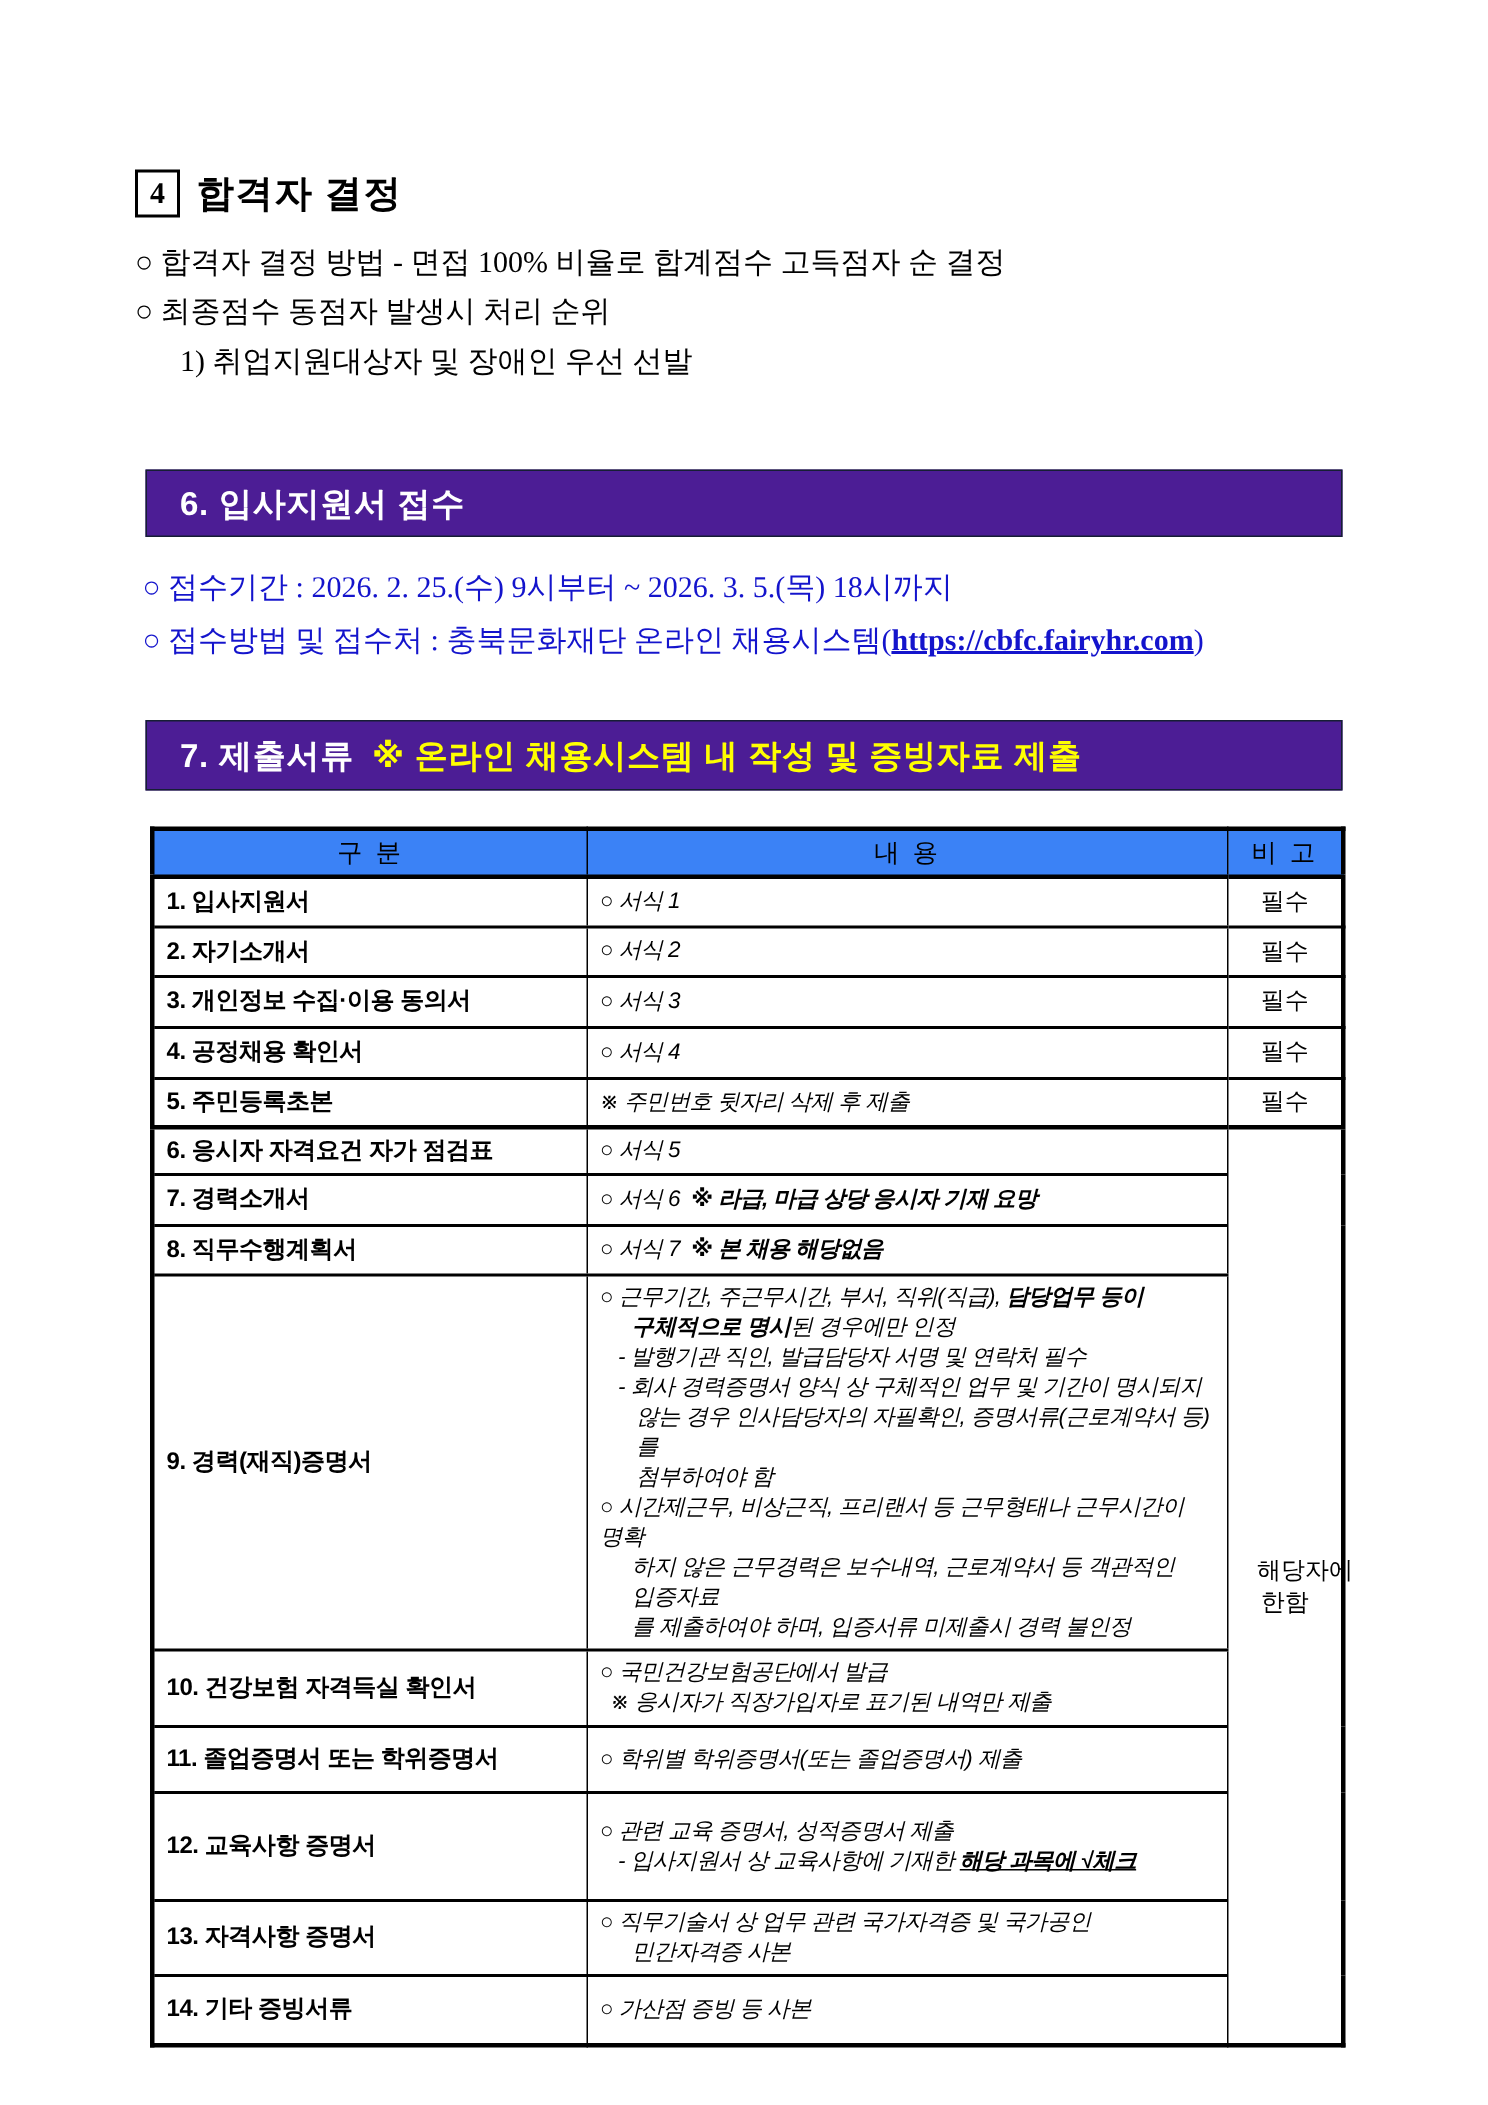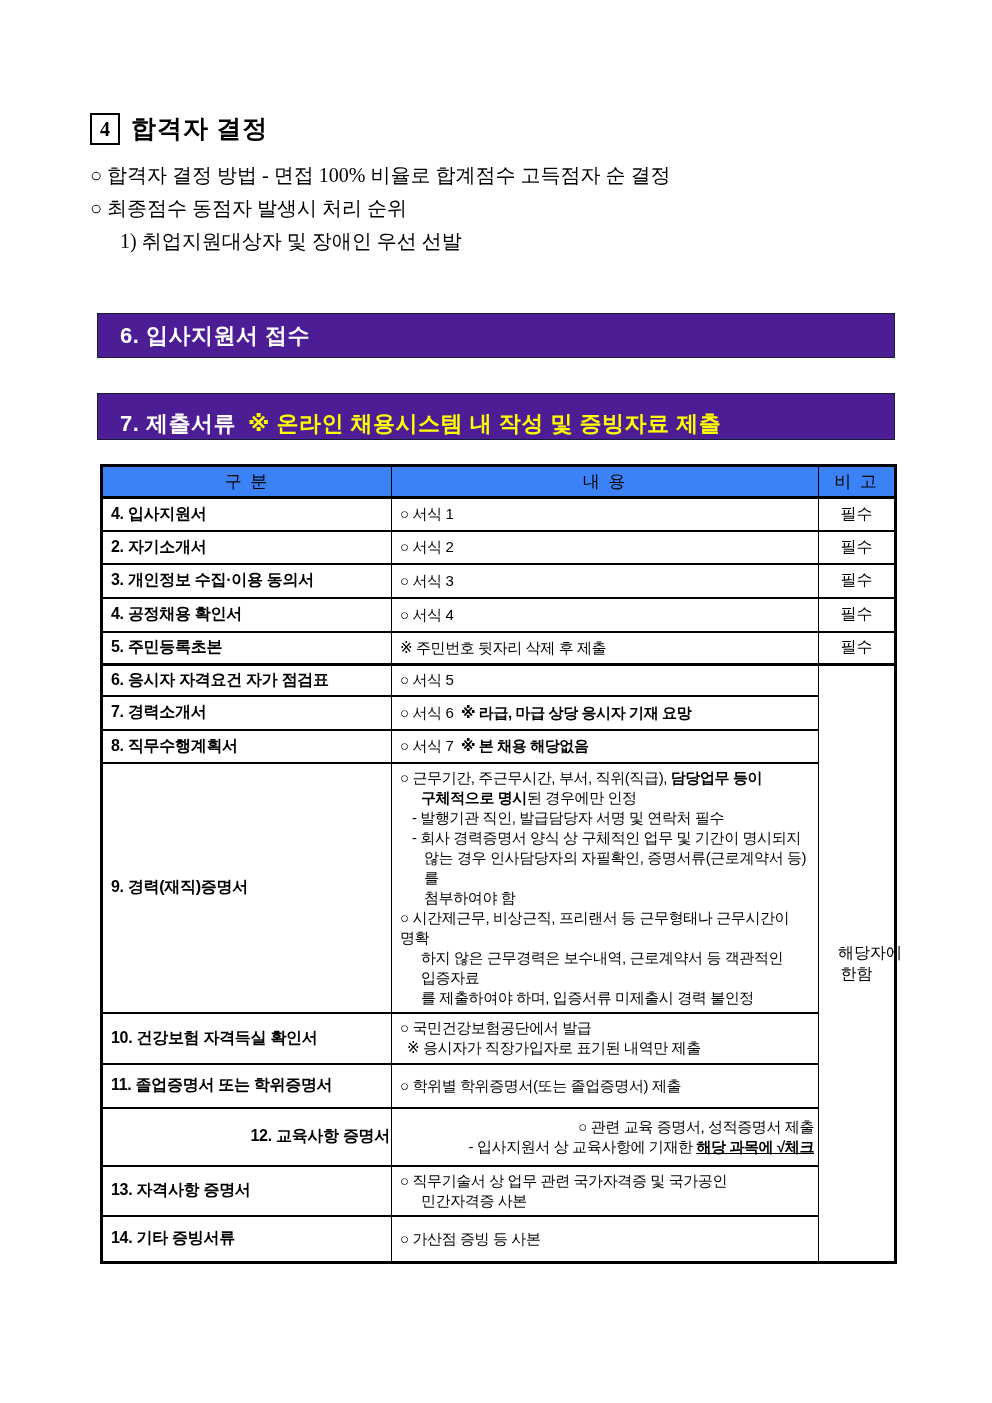--- a/index.html
+++ b/index.html
@@ -28,21 +28,21 @@
     box-sizing:border-box;
     margin-left:97px;width:798px;height:45px;
     background:#4c1d95;border:1px solid #161e35;
     display:flex;align-items:center;
     padding-left:22px;
     font-family:"Liberation Sans","DejaVu Sans",sans-serif;
     font-weight:bold;font-size:22px;color:#ffffff;
     letter-spacing:0.5px;
   }
   .hdr6{margin-top:56px;}
-  .hdr7{margin-top:35px;height:47px;align-items:flex-end;}
+  .hdr7{margin-top:35px;height:47px;}
   .hdr-sub{color:#ffff00;margin-left:12px;}
 
   
   .blue-lines{margin:17px 0 0 95px;width:805px;color:#1414cc;}
   .blue-line{font-size:20px;line-height:35px;white-space:pre-wrap;}
   .url-link{color:#1414cc;font-weight:bold;text-decoration:underline;cursor:pointer;}
 
   
   table.doc-table{
     margin:24px 0 0 100px;
@@ -60,54 +60,58 @@
   }
   .doc-table td{
     border:1px solid #000;border-top-width:2px;border-bottom-width:2px;
     vertical-align:middle;
     font-size:15px;
   }
   .doc-table td.lbl{
     font-weight:bold;font-size:16px;
     padding-left:8px;letter-spacing:-0.3px;
   }
-  .doc-table td.cnt{padding:4px 4px 4px 8px;}
+  .doc-table td.cnt{padding:4px 4px 4px 8px;font-style:italic;}
   .doc-table td.note{text-align:center;font-size:16px;word-break:keep-all;padding:0 19px;}
   tr.thick td{border-bottom:3px solid #000;}
   .cline{line-height:20px;white-space:pre-wrap;word-break:keep-all;letter-spacing:-0.4px;}
   .cline .b{font-weight:bold;}
   .cline .u{text-decoration:underline;}
   .ind0{padding-left:0;}
   .ind1{padding-left:21px;}
   .ind2{padding-left:12px;}
   .ind3{padding-left:24px;}
   .ind4{padding-left:7px;}
   tr.rh33{height:33px;} tr.rh31{height:31px;} tr.rh34{height:34px;}
   tr.rh178{height:178px;} tr.rh51{height:51px;} tr.rh44{height:44px;}
-  tr.rh58{height:58px;text-align:right;} tr.rh61{height:43px;} tr.rh47{height:47px;}
+  tr.rh58{height:72px;} tr.rh61{height:43px;} tr.rh47{height:47px;}
 </style>
 </head>
 <body>
 
 <div class="page">
 
   <div class="sec4">
     <div class="sec4-title">
       <span class="num-box">4</span>
       <span class="sec4-title-text">합격자 결정</span>
     </div>
     <div class="doc-line">○ 합격자 결정 방법 - 면접 100% 비율로 합계점수 고득점자 순 결정</div>
     <div class="doc-line">○ 최종점수 동점자 발생시 처리 순위</div>
     <div class="doc-subline">1) 취업지원대상자 및 장애인 우선 선발</div>
   </div>
 
   <div class="hdrbox hdr6">
     <span>6. 입사지원서 접수</span>
   </div>
 
+  <div class="blue-lines">
+    <div class="blue-line">○ 접수기간 : 2026. 2. 25.(수) 9시부터 ~ 2026. 3. 5.(목) 18시까지</div>
+    <div class="blue-line"><span>○ 접수방법 및 접수처 : 충북문화재단 온라인 채용시스템(</span><a class="url-link">https://cbfc.fairyhr.com</a><span>)</span></div>
+  </div>
 
   <div class="hdrbox hdr7">
     <span>7. 제출서류</span>
     <span class="hdr-sub">※ 온라인 채용시스템 내 작성 및 증빙자료 제출</span>
   </div>
 
   <table class="doc-table">
     <colgroup>
         <col class="c1">
         <col class="c2">
@@ -115,21 +119,21 @@
       </colgroup>
     <thead>
       <tr>
         <th>구 분</th>
         <th>내 용</th>
         <th>비 고</th>
       </tr>
     </thead>
     <tbody>
       <tr class="rh33">
-        <td class="lbl">4. 입사지원서</td>
+        <td class="lbl">1. 입사지원서</td>
         <td class="cnt">
             <div class="cline ind0"><span>○ 서식 1</span></div>
           </td>
         <td class="note">필수</td>
       </tr>
       <tr class="rh33">
         <td class="lbl">2. 자기소개서</td>
         <td class="cnt">
             <div class="cline ind0"><span>○ 서식 2</span></div>
           </td>

